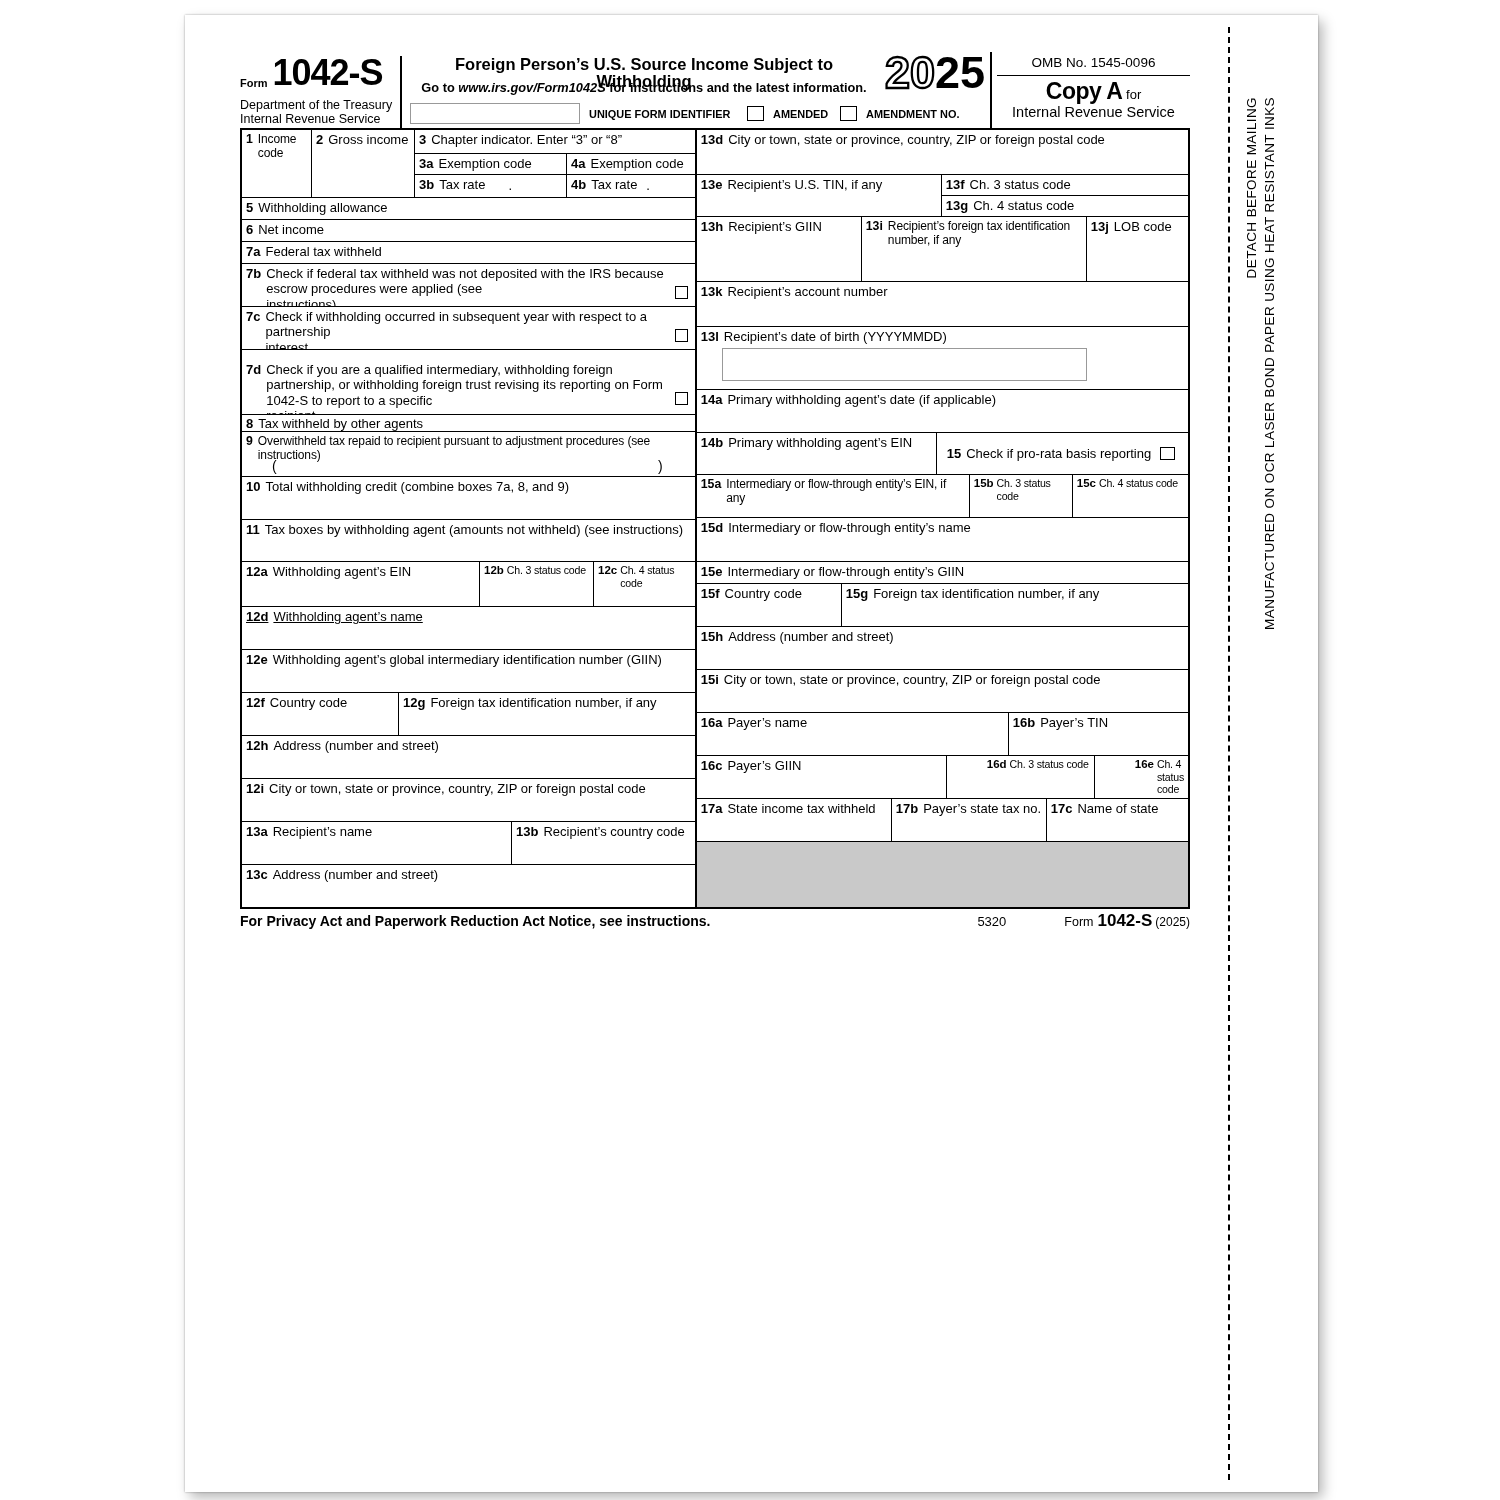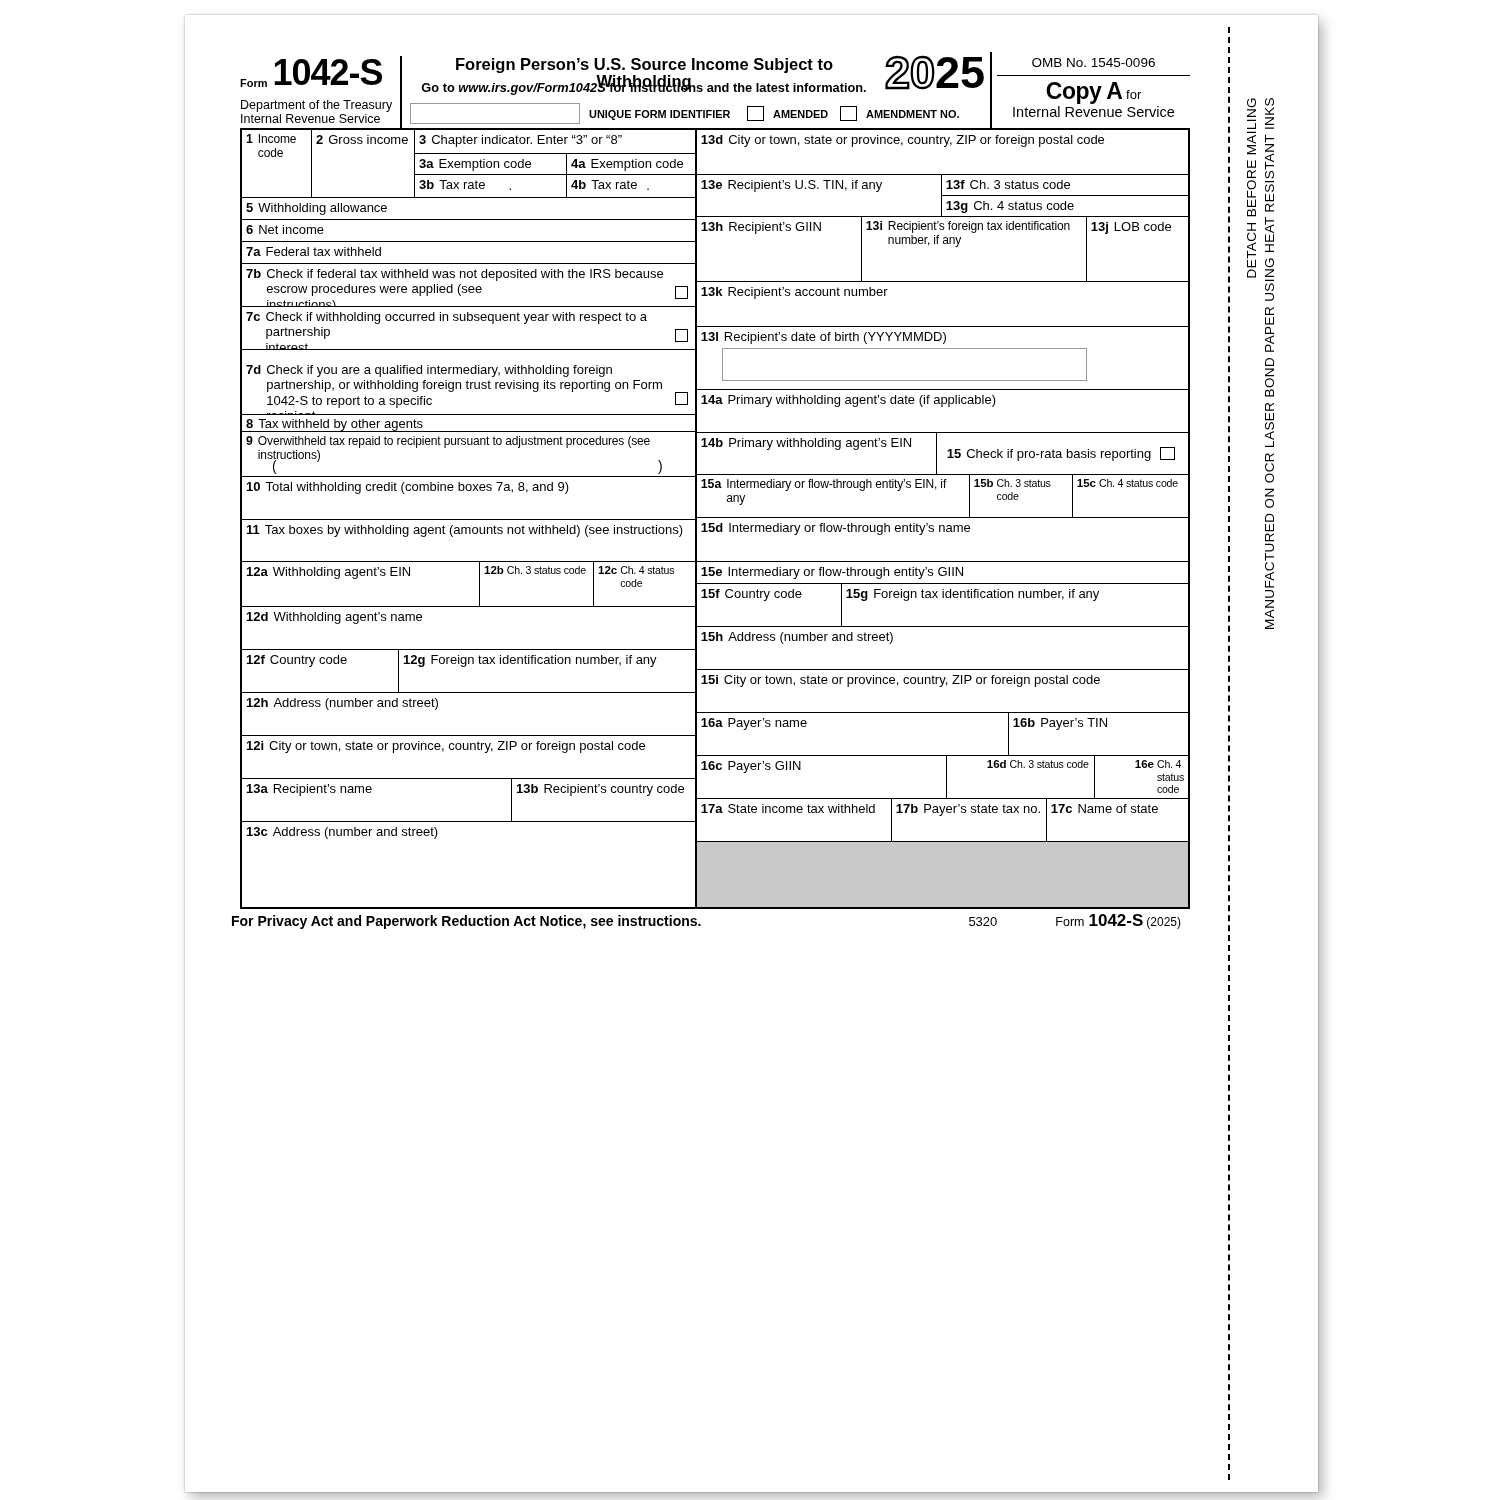--- a/index.html
+++ b/index.html
@@ -46,21 +46,21 @@
   .mrow.noline{border-bottom:none;}
   .dots{letter-spacing:7px;margin-left:8px;font-weight:400;white-space:nowrap;}
   .cb.row-cb{position:absolute;width:13px;height:13px;right:7px;bottom:7px;}
   .paren-line{position:absolute;left:30px;right:32px;bottom:2px;display:flex;justify-content:space-between;font-size:14px;}
   .dec{position:absolute;left:62%;top:3px;font-size:13px;}
   #dob-input{position:absolute;left:25px;top:21px;width:363px;height:31px;border:1.5px solid #999;background:#fff;}
   #gray-box{background:#c9c9c9;}
   .c15{align-items:center;}
   .c15 .cb15{width:15px;height:13px;margin-left:9px;flex:none;}
   
-  #ftr{position:absolute;left:46px;top:896px;width:950px;display:flex;align-items:baseline;}
+  #ftr{position:absolute;left:55px;top:896px;width:950px;display:flex;align-items:baseline;}
   #ftr .privacy{font-weight:700;font-size:14px;flex:1;}
   #ftr .code5320{font-size:13px;margin-right:58px;}
   #ftr .fword{font-size:12.5px;margin-right:4px;}
   #ftr .fnum{font-size:17px;font-weight:800;margin-right:3px;}
   #ftr .fyear{font-size:12px;}
   
   #tear{position:absolute;left:1043px;top:12px;height:1453px;border-left:2.5px dashed #000;}
   #side-texts{position:absolute;left:1058px;top:82px;display:flex;align-items:flex-start;}
   .vtext{writing-mode:vertical-rl;transform:rotate(180deg);font-size:13.5px;letter-spacing:.4px;white-space:nowrap;line-height:1.35;}
 </style>
@@ -232,23 +232,29 @@
             <span class="n">12b</span>
             <span class="l">Ch. 3 status code</span>
           </div>
         <div class="c sm" style="flex:1;">
             <span class="n">12c</span>
             <span class="l">Ch. 4 status code</span>
           </div>
       </div>
 
       <div class="row" style="height:43px;">
-          <div class="c" style="flex:1;">
+          <div class="c" style="flex:1;text-decoration:underline;">
             <span class="n">12d</span>
             <span class="l">Withholding agent’s name</span>
+          </div>
+        </div>
+      <div class="row" style="height:43px;">
+          <div class="c" style="flex:1;">
+            <span class="n">12e</span>
+            <span class="l">Withholding agent’s global intermediary identification number (GIIN)</span>
           </div>
         </div>
 
       <div class="row" style="height:43px;">
         <div class="c bdr" style="width:157px;">
             <span class="n">12f</span>
             <span class="l">Country code</span>
           </div>
         <div class="c" style="flex:1;">
             <span class="n">12g</span>

